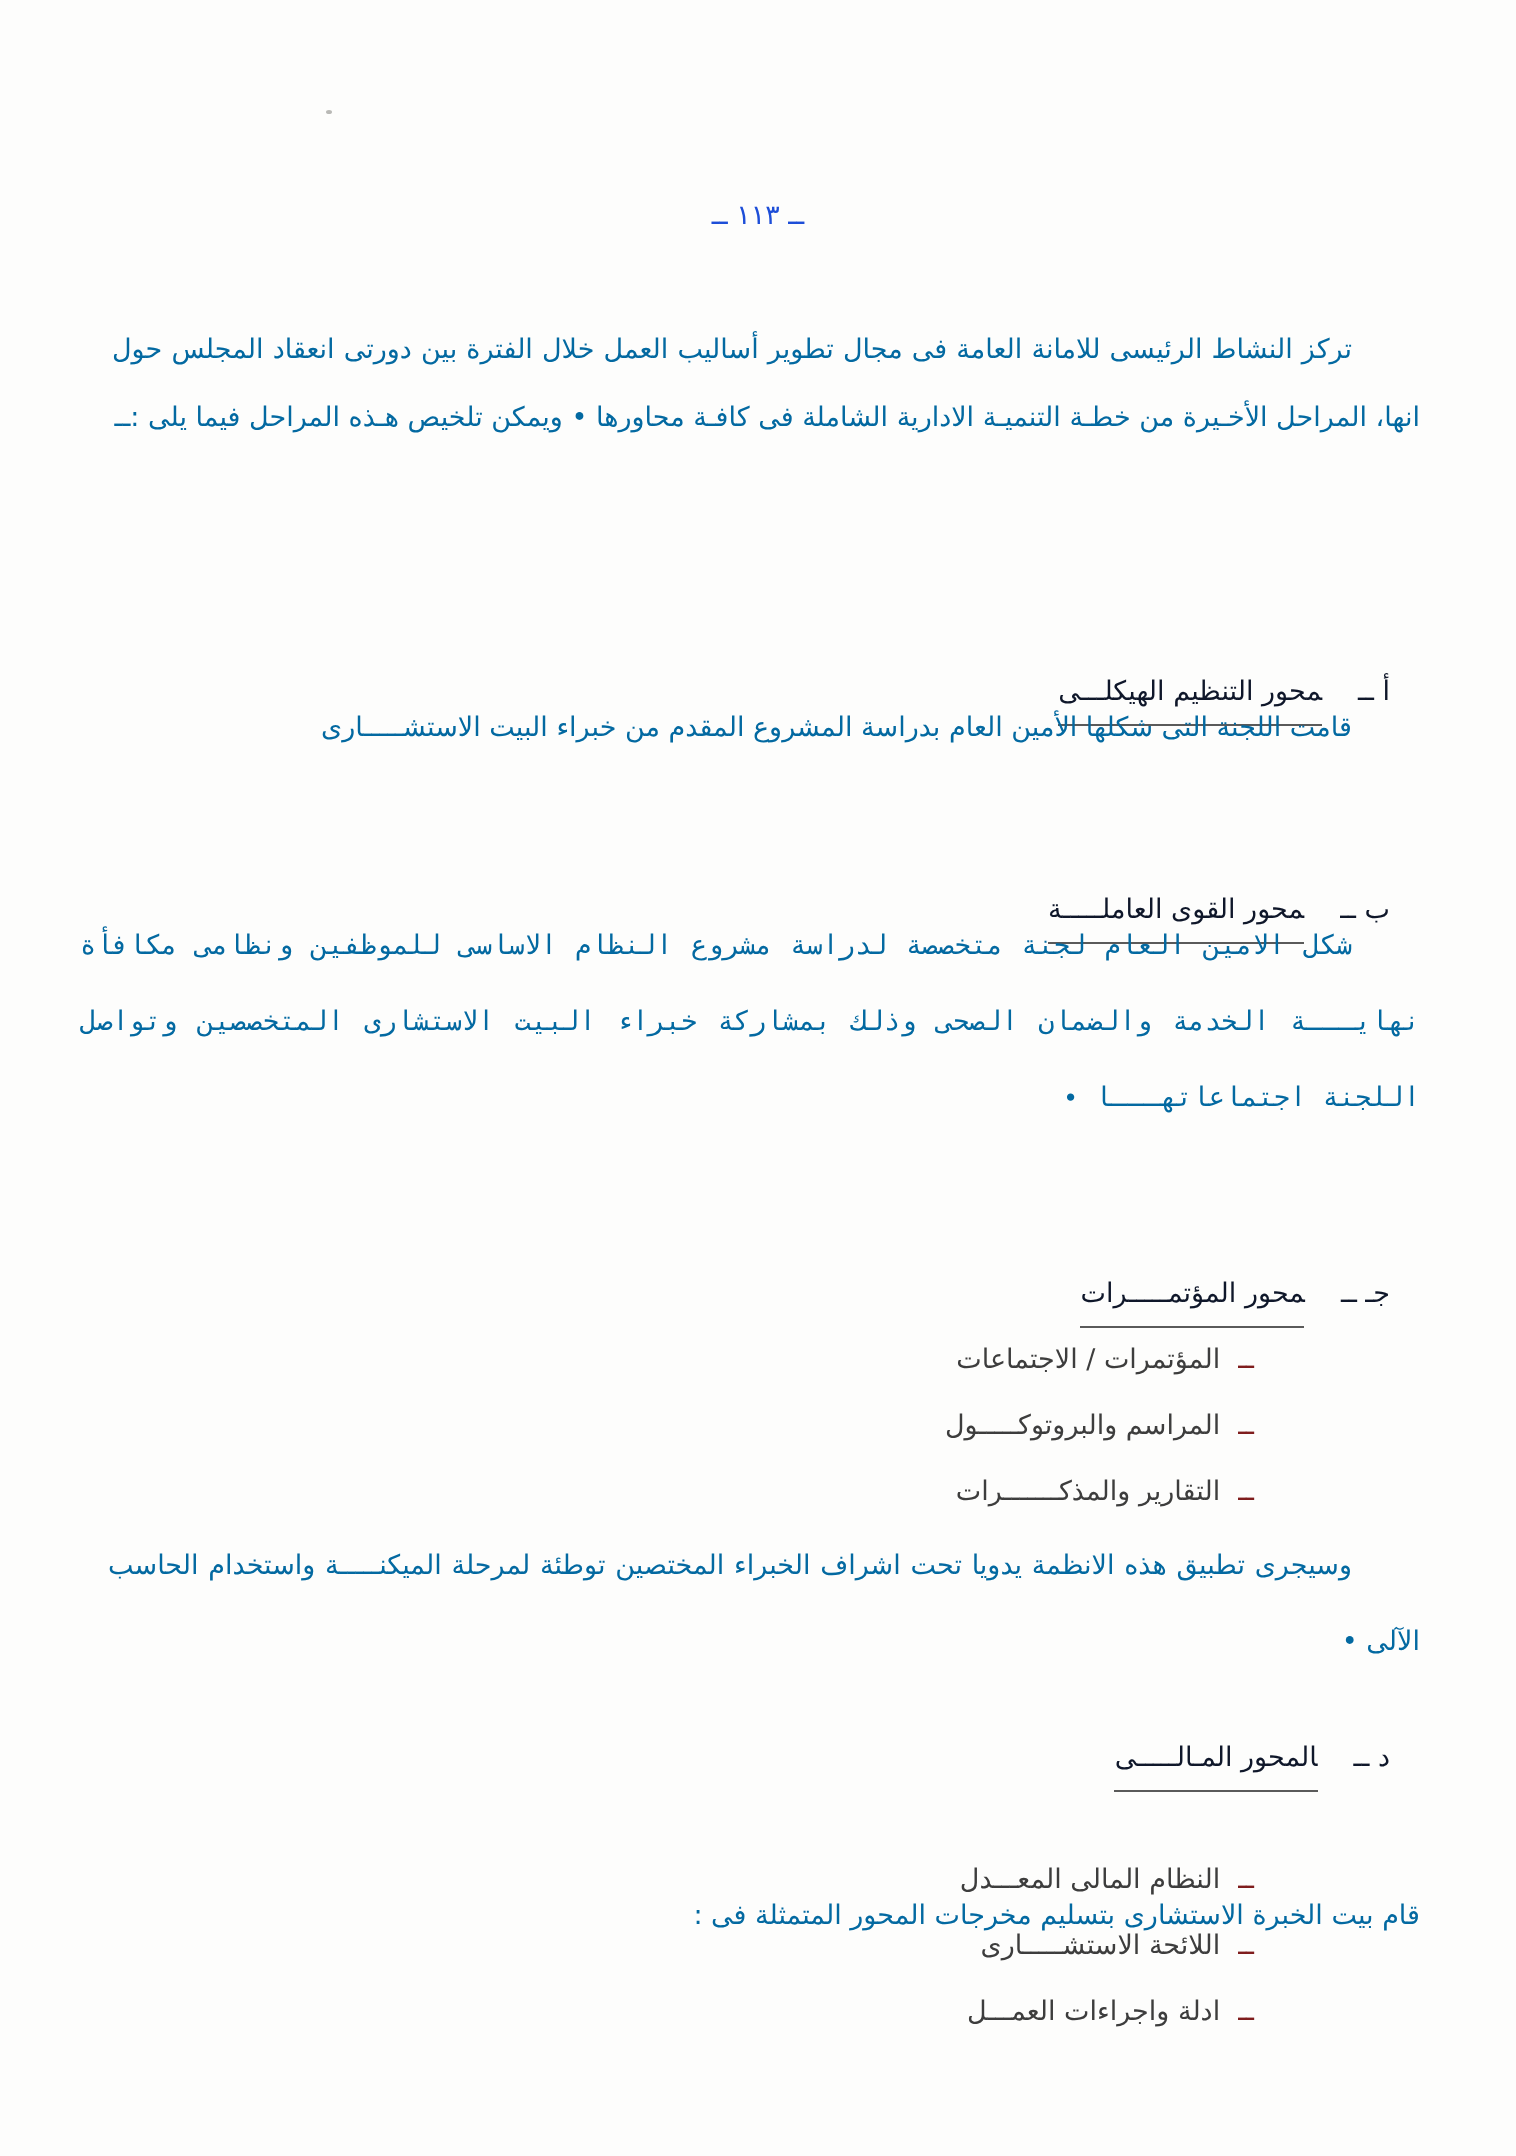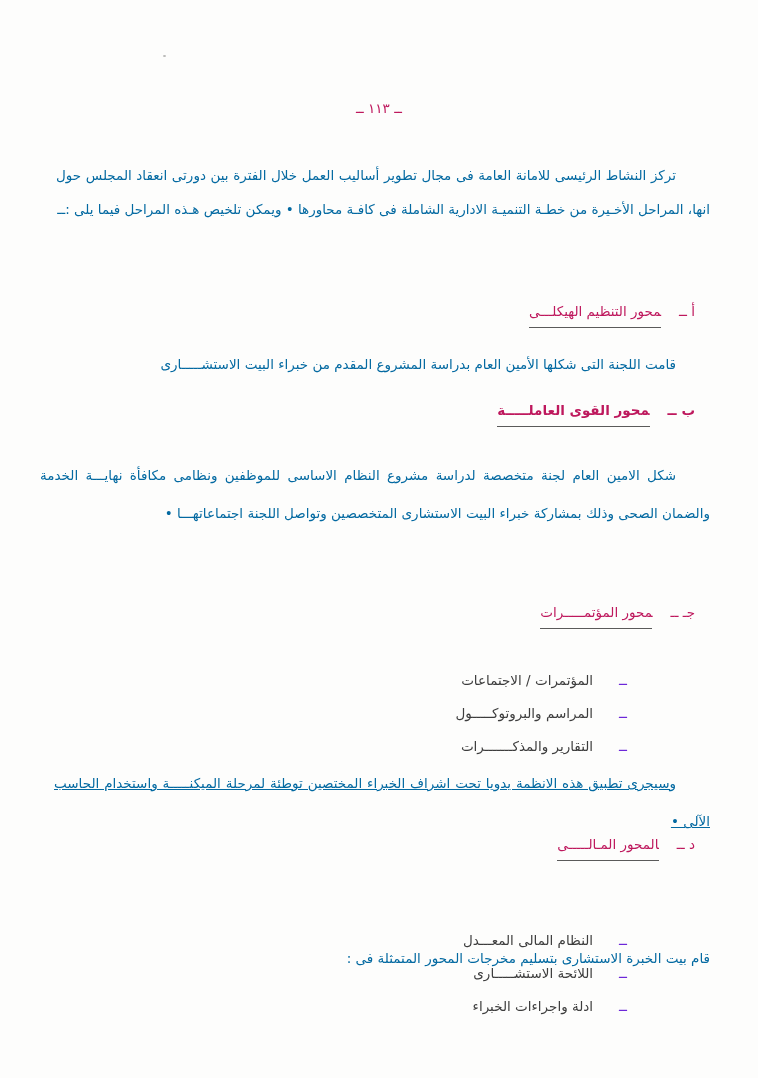--- a/index.html
+++ b/index.html
@@ -11,109 +11,110 @@
     color:#3d3d3d;
     direction:rtl;
     overflow:hidden;
   }
   .abs{position:absolute;}
   .page-number{
     top:100px;left:0;width:100%;
     text-align:center;
     font-size:13.5px;
     letter-spacing:1px;
-    color:#be185d;
+    color:#1d4ed8;
   }
   .para{
     font-size:13.5px;
     line-height:34px;
     text-align:justify;
     color:#0369a1;
   }
   .para.loose{line-height:38px;}
   .indent{text-indent:34px;}
   .oneline{white-space:nowrap;text-align:right;}
   .heading{
     font-size:13.5px;
-    color:#be185d;
+    color:#0f172a;
     white-space:nowrap;
+    margin-top:35px;
   }
   .sec-letter{margin-left:18px;}
   .sec-title{
     padding-bottom:8px;
     border-bottom:1px solid #5a5a5a;
   }
   .list .list-item{
     display:flex;
     align-items:baseline;
     font-size:13.5px;
     line-height:20px;
     margin-bottom:13px;
     white-space:nowrap;
   }
-  .list .dash{margin-left:26px;color:#6d28d9;}
+  .list .dash{margin-left:9px;color:#7f1d1d;}
   .speck{
     width:3px;height:2px;background:#b9b9b6;border-radius:50%;
   }
 </style>
 </head>
 <body>
 
 <div class="page">
 
   <div class="abs speck" style="top:55px;left:163px;"></div>
 
   <div class="abs page-number">ــ ١١٣ ــ</div>
 
   <div class="abs para indent" style="top:158px;right:48px;left:56px;">تركز النشاط الرئيسى للامانة العامة فى مجال تطوير أساليب العمل خلال الفترة بين دورتى انعقاد المجلس حول انها، المراحل الأخـيرة من خطـة التنميـة الادارية الشاملة فى كافـة محاورها • ويمكن تلخيص هـذه المراحل فيما يلى :ــ</div>
 
   <div class="abs heading" style="top:303px;right:63px;">
     <span class="sec-letter">أ ــ</span><span class="sec-title">محور التنظيم الهيكلـــى</span>
   </div>
   <div class="abs para oneline" style="top:347px;right:82px;">قامت اللجنة التى شكلها الأمين العام بدراسة المشروع المقدم من خبراء البيت الاستشـــــارى</div>
 
-  <div class="abs heading" style="top:402px;right:63px;font-weight:bold;">
+  <div class="abs heading" style="top:412px;right:63px;">
     <span class="sec-letter">ب ــ</span><span class="sec-title">محور القوى العاملـــــة</span>
   </div>
-  <div class="abs para loose indent" style="top:456px;right:48px;left:40px;">شكل الامين العام لجنة متخصصة لدراسة مشروع النظام الاساسى للموظفين ونظامى مكافأة نهايـــة الخدمة والضمان الصحى وذلك بمشاركة خبراء البيت الاستشارى المتخصصين وتواصل اللجنة اجتماعاتهـــا •</div>
+  <div class="abs para loose indent" style="top:456px;right:48px;left:40px;font-family:Liberation Mono, monospace;">شكل الامين العام لجنة متخصصة لدراسة مشروع النظام الاساسى للموظفين ونظامى مكافأة نهايـــة الخدمة والضمان الصحى وذلك بمشاركة خبراء البيت الاستشارى المتخصصين وتواصل اللجنة اجتماعاتهـــا •</div>
 
   <div class="abs heading" style="top:604px;right:63px;">
     <span class="sec-letter">جـ ــ</span><span class="sec-title">محور المؤتمـــــرات</span>
   </div>
 
   <div class="abs list" style="top:670px;right:131px;">
     <div class="list-item">
       <span class="dash">ــ</span>
       <span>المؤتمرات / الاجتماعات</span>
     </div>
     <div class="list-item">
       <span class="dash">ــ</span>
       <span>المراسم والبروتوكـــــول</span>
     </div>
     <div class="list-item">
       <span class="dash">ــ</span>
       <span>التقارير والمذكـــــــرات</span>
     </div>
   </div>
 
-  <div class="abs para loose indent" style="top:764px;right:48px;left:54px;text-decoration:underline;">وسيجرى تطبيق هذه الانظمة يدويا تحت اشراف الخبراء المختصين توطئة لمرحلة الميكنـــــة واستخدام الحاسب الآلى •</div>
+  <div class="abs para loose indent" style="top:764px;right:48px;left:54px;">وسيجرى تطبيق هذه الانظمة يدويا تحت اشراف الخبراء المختصين توطئة لمرحلة الميكنـــــة واستخدام الحاسب الآلى •</div>
 
   <div class="abs heading" style="top:836px;right:63px;">
     <span class="sec-letter">د ــ</span><span class="sec-title">المحور المـالـــــى</span>
   </div>
   <div class="abs para oneline" style="top:941px;right:48px;">قام بيت الخبرة الاستشارى بتسليم مخرجات المحور المتمثلة فى :</div>
 
   <div class="abs list" style="top:930px;right:131px;">
     <div class="list-item">
       <span class="dash">ــ</span>
       <span>النظام المالى المعـــدل</span>
     </div>
     <div class="list-item">
       <span class="dash">ــ</span>
       <span>اللائحة الاستشـــــارى</span>
     </div>
     <div class="list-item">
       <span class="dash">ــ</span>
-      <span>ادلة واجراءات الخبراء</span>
+      <span>ادلة واجراءات العمـــل</span>
     </div>
   </div>
 
 </div>
 
 </body></html>

